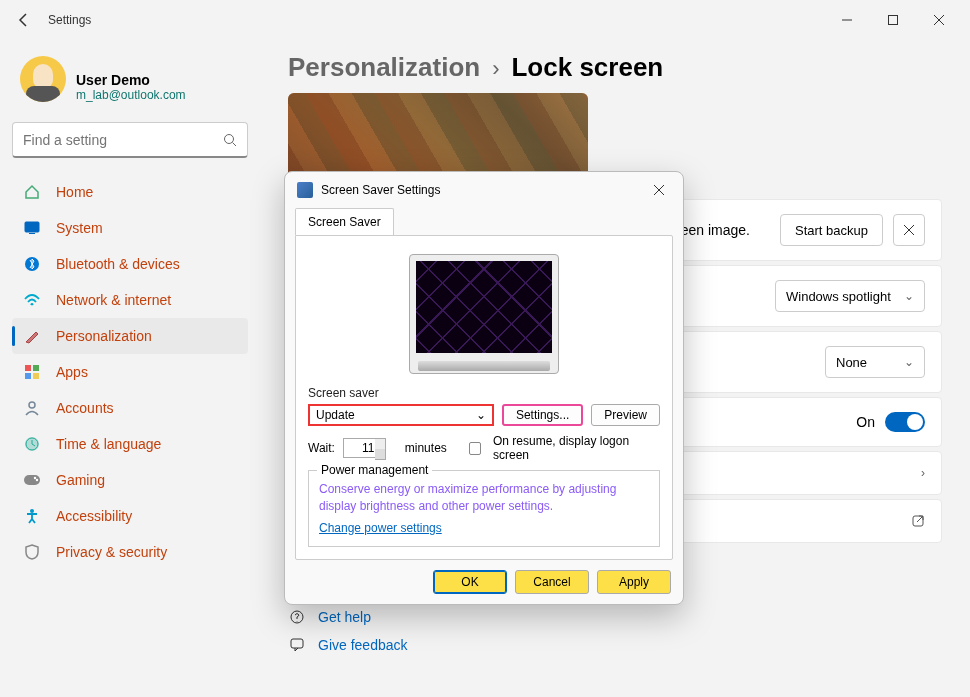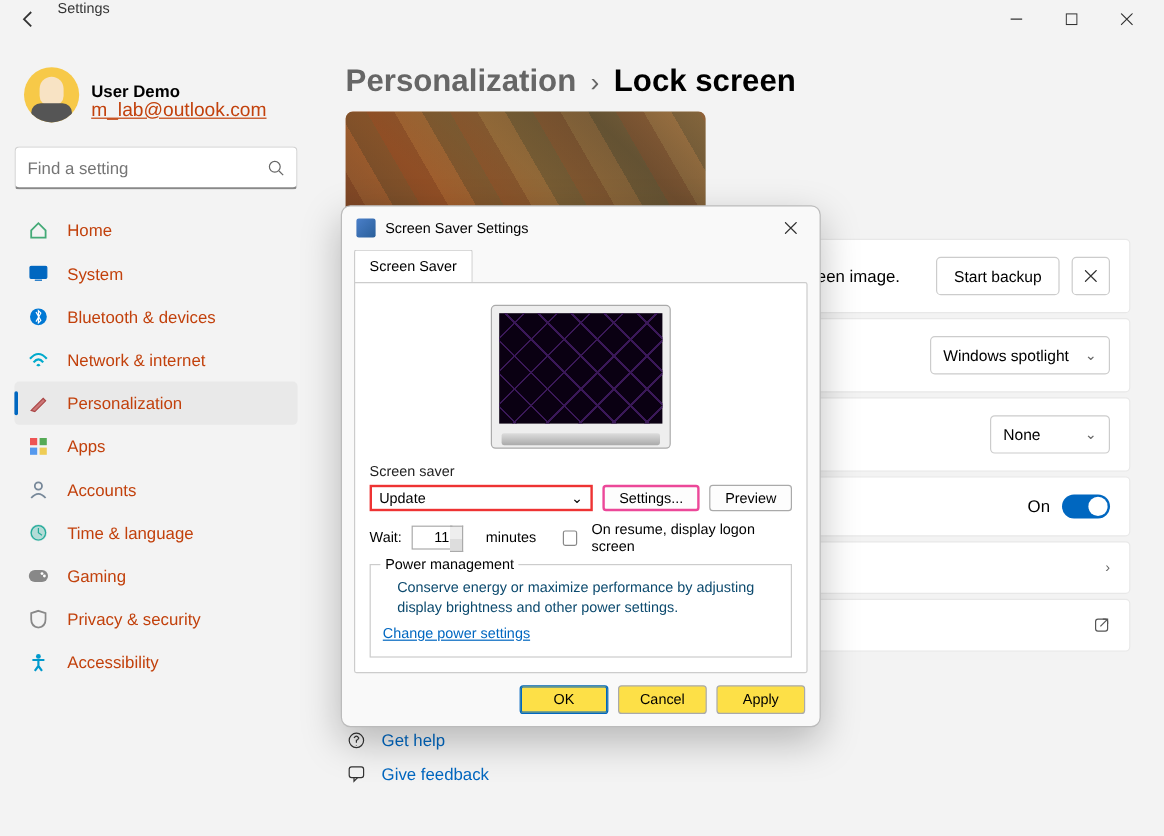--- a/index.html
+++ b/index.html
@@ -1,32 +1,32 @@
 <!DOCTYPE html>
 <html><head>
 <meta charset="utf-8">
 <style>
 * { box-sizing: border-box; margin: 0; padding: 0; }
 body { font-family: "Segoe UI", sans-serif; background: #f3f3f3; width: 970px; height: 697px; overflow: hidden; position: relative; }
 
-.titlebar { height: 40px; display: flex; align-items: flex-start; padding: 0 8px; background: #f3f3f3; }
+.titlebar { height: 40px; display: flex; align-items: center; padding: 0 8px; background: #f3f3f3; }
 .titlebar .back { width: 32px; height: 32px; display: flex; align-items: center; justify-content: center; margin-right: 8px; cursor: pointer; border-radius: 4px; }
 .titlebar .title { font-size: 12px; color: #333; }
 .win-controls { margin-left: auto; display: flex; }
 .win-controls div { width: 46px; height: 32px; display: flex; align-items: center; justify-content: center; cursor: pointer; }
 
 .app { display: flex; height: calc(697px - 40px); }
 
 .sidebar { width: 260px; padding: 8px 12px; display: flex; flex-direction: column; }
 .user { display: flex; align-items: flex-end; padding: 8px; margin-bottom: 12px; }
 .avatar { width: 46px; height: 46px; border-radius: 50%; background: #f7c948; position: relative; margin-right: 10px; overflow: hidden; }
 .avatar-face { width: 20px; height: 24px; background: #f8e3c4; border-radius: 10px 10px 8px 8px; position: absolute; left: 13px; top: 8px; }
 .avatar-body { width: 34px; height: 18px; background: #555; border-radius: 8px 8px 0 0; position: absolute; left: 6px; top: 30px; }
 .user-name { font-size: 14px; font-weight: 600; }
-.user-email { font-size: 16px; color: #c2410c; text-decoration: underline; }
+.user-email { font-size: 12px; color: #0f766e; }
 
 .search-box { height: 36px; display: flex; align-items: center; background: #fff; border: 1px solid #ccc; border-bottom: 2px solid #888; border-radius: 4px; padding: 0 10px; margin-bottom: 16px; }
 .search-box input { border: none; outline: none; flex: 1; font-size: 14px; background: transparent; }
 
 .nav { flex: 1; }
 .nav-item { display: flex; align-items: center; height: 36px; padding: 0 10px; border-radius: 4px; cursor: pointer; font-size: 14px; color: #c2410c; }
 .nav-item .icon { width: 20px; height: 20px; margin-right: 14px; display: flex; align-items: center; justify-content: center; }
 .nav-item.active { background: #e9e9e9; position: relative; }
 .nav-item.active::before { content: ""; position: absolute; left: 0; top: 8px; bottom: 8px; width: 3px; background: #0067c0; border-radius: 2px; }
 
@@ -64,21 +64,21 @@
 .field-row { display: flex; align-items: center; gap: 8px; margin-bottom: 8px; }
 .select { flex: 1; height: 22px; border: 2px solid #e33; background: #fff; display: flex; align-items: center; justify-content: space-between; padding: 0 6px; font-size: 12px; cursor: pointer; }
 .btn-small { height: 22px; padding: 0 12px; font-size: 12px; background: #fdfdfd; border: 1px solid #aaa; border-radius: 3px; cursor: pointer; display: flex; align-items: center; }
 .btn-hl { border: 2px solid #ec4899; }
 .spin { width: 36px; height: 20px; border: 1px solid #aaa; display: flex; align-items: center; justify-content: flex-end; padding-right: 2px; font-size: 12px; position: relative; background: #fff; }
 .spin::after { content: ""; position: absolute; right: -10px; top: -1px; width: 10px; height: 20px; border: 1px solid #aaa; border-left: none; background: linear-gradient(#eee 50%, #ddd 50%); }
 .checkbox { width: 13px; height: 13px; border: 1px solid #888; border-radius: 2px; display: inline-block; vertical-align: middle; margin-right: 4px; }
 .sub-label { font-size: 12px; }
 .group { border: 1px solid #ccc; padding: 10px; margin-top: 8px; position: relative; }
 .group .legend { position: absolute; top: -8px; left: 8px; background: #fff; font-size: 12px; padding: 0 4px; }
-.desc { font-size: 12px; color: #0c4a6e; line-height: 1.4; margin-left: 12px; }
+.desc { font-size: 12px; color: #8b5cf6; line-height: 1.4; }
 .link { color: #0067c0; font-size: 12px; text-decoration: underline; cursor: pointer; margin-top: 6px; display: inline-block; }
 .dialog-footer { display: flex; justify-content: flex-end; gap: 8px; padding: 10px 12px; }
 .dialog-footer button { height: 24px; width: 74px; font-size: 12px; background: #fde047; border: 1px solid #aaa; border-radius: 3px; cursor: pointer; }
 .dialog-footer .default { border: 1px solid #0067c0; box-shadow: inset 0 0 0 1px #0067c0; }
 
 .links { margin-top: 60px; }
 .link-row { display: flex; align-items: center; gap: 12px; font-size: 14px; color: #0067c0; padding: 6px 0; cursor: pointer; }
 .link-row .icon { color: #333; width: 18px; display: flex; align-items: center; justify-content: center; }
 
 .on-label { font-size: 14px; margin-right: 10px; }
@@ -213,34 +213,34 @@
             <svg width="18" height="12">
               <rect x="1" y="1" width="16" height="10" rx="5" fill="#888"></rect>
               <circle cx="12" cy="4" r="1.2" fill="#fff"></circle>
               <circle cx="14" cy="6" r="1.2" fill="#fff"></circle>
             </svg>
           </span>
           <span>Gaming</span>
         </div>
       <div class="nav-item">
           <span class="icon">
+            <svg width="16" height="16">
+              <circle cx="8" cy="3" r="2" fill="#09c"></circle>
+              <path d="M3 6 L13 6 M8 6 V11 M8 11 L5 15 M8 11 L11 15" stroke="#09c" stroke-width="1.8"></path>
+            </svg>
+          </span>
+          <span>Accessibility</span>
+        </div>
+      <div class="nav-item">
+          <span class="icon">
             <svg width="14" height="16">
               <path d="M7 1 L13 3 V8 Q13 14 7 15 Q1 14 1 8 V3 Z" stroke="#888" fill="none" stroke-width="1.5"></path>
             </svg>
           </span>
           <span>Privacy &amp; security</span>
-        </div>
-      <div class="nav-item">
-          <span class="icon">
-            <svg width="16" height="16">
-              <circle cx="8" cy="3" r="2" fill="#09c"></circle>
-              <path d="M3 6 L13 6 M8 6 V11 M8 11 L5 15 M8 11 L11 15" stroke="#09c" stroke-width="1.8"></path>
-            </svg>
-          </span>
-          <span>Accessibility</span>
         </div>
     </div>
   </div>
 
   <div class="content">
     <div class="breadcrumb">
       <span class="bc-parent">Personalization</span>
       <span class="bc-sep">›</span>
       <span class="bc-current">Lock screen</span>
     </div>

